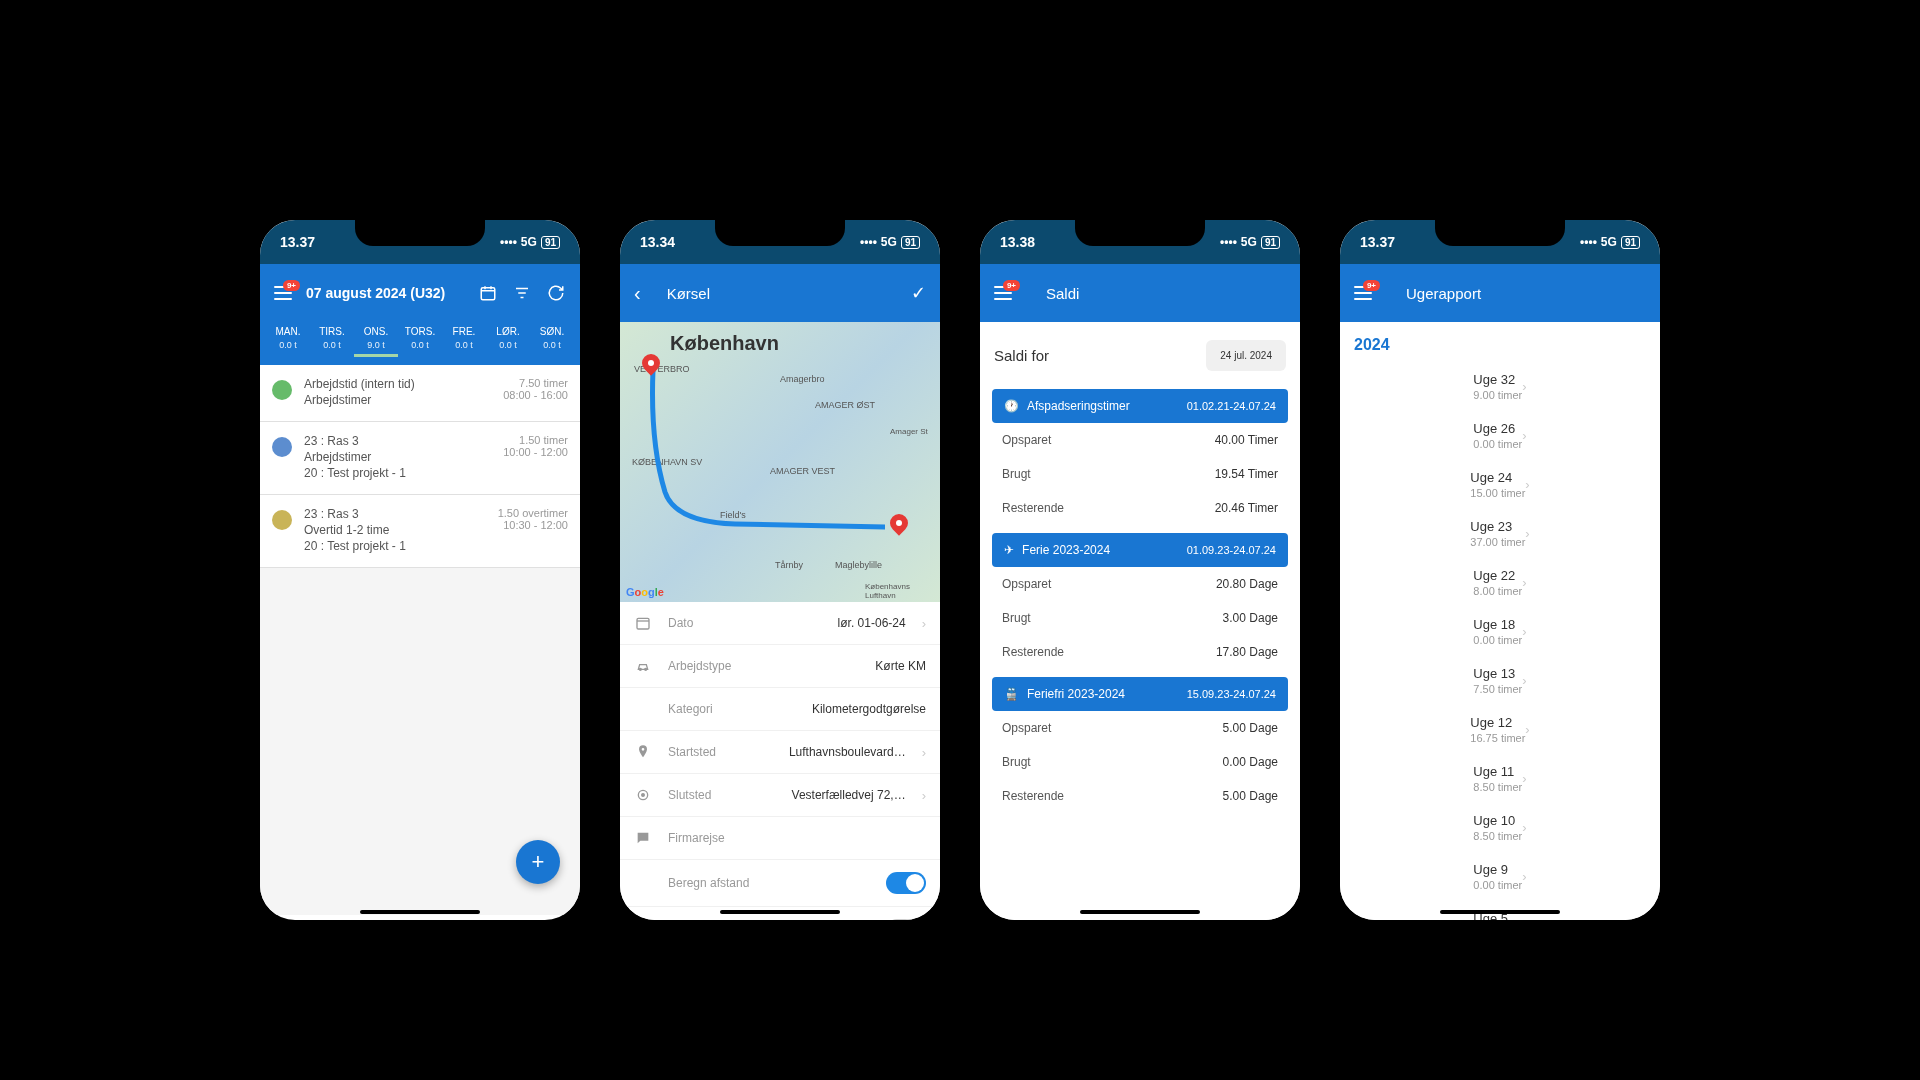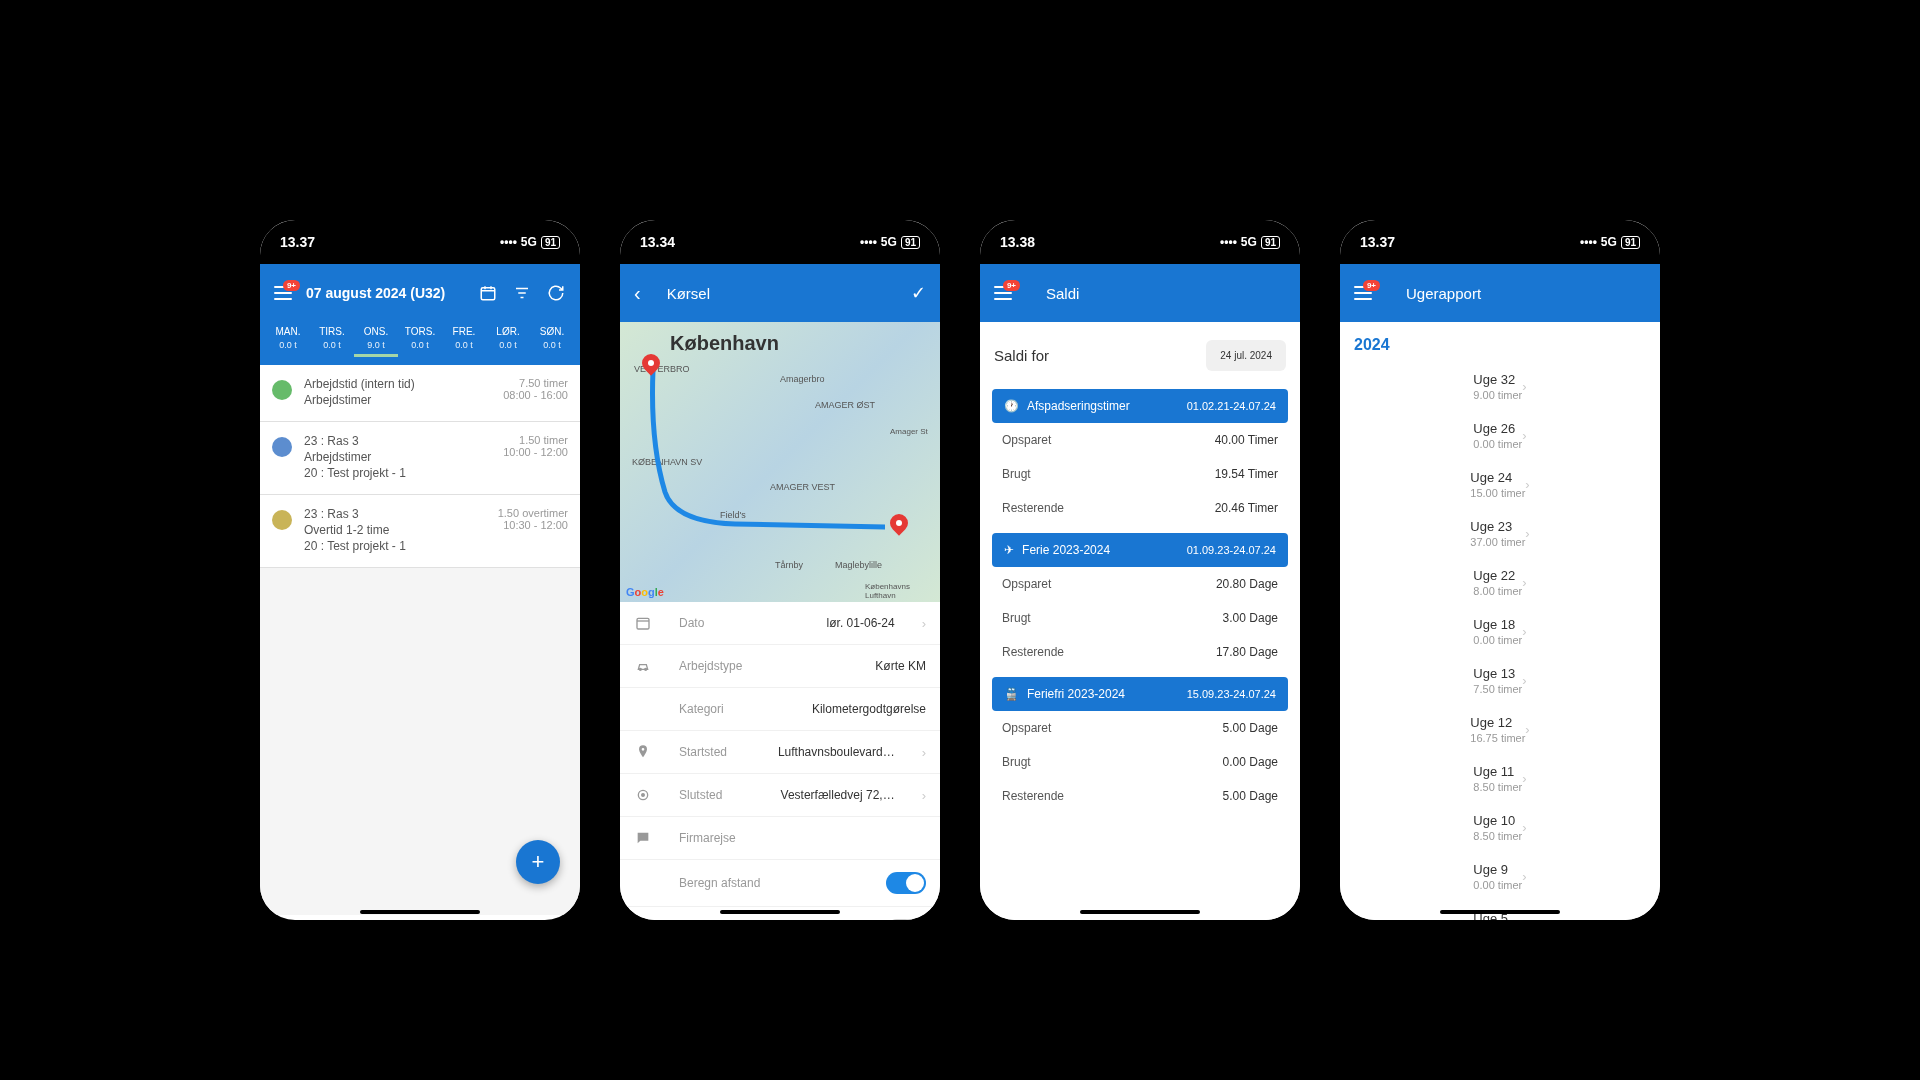--- a/index.html
+++ b/index.html
@@ -1,18 +1,18 @@
 <!DOCTYPE html>
 <html><head>
 <meta charset="utf-8">
 <style>
 body{margin:0;background:#000;font-family:-apple-system,BlinkMacSystemFont,sans-serif;display:flex;justify-content:center;align-items:center;min-height:100vh;gap:20px;padding:30px 0}
 .phone{width:320px;height:700px;background:#fff;border-radius:45px;border:10px solid #000;position:relative;overflow:hidden}
 .notch{position:absolute;top:0;left:50%;transform:translateX(-50%);width:130px;height:26px;background:#000;border-radius:0 0 18px 18px;z-index:100}
-.status-bar{height:44px;background:#000000;display:flex;justify-content:space-between;align-items:center;padding:0 20px;color:#fff;font-size:14px;font-weight:600}
+.status-bar{height:44px;background:#0c4a6e;display:flex;justify-content:space-between;align-items:center;padding:0 20px;color:#fff;font-size:14px;font-weight:600}
 .status-r{display:flex;align-items:center;gap:4px;font-size:12px}
 .status-r .battery{border:1.5px solid #fff;border-radius:3px;padding:0 3px;font-size:10px}
 .header{background:#1976d2;color:#fff;padding:10px 14px;display:flex;align-items:center;gap:14px;min-height:38px}
 .hamburger{position:relative;cursor:pointer}
 .hamburger-lines{width:18px;height:14px;display:flex;flex-direction:column;justify-content:space-between}
 .hamburger-lines span{height:2px;background:#fff;border-radius:1px}
 .badge{position:absolute;top:-6px;right:-8px;background:#f44336;color:#fff;font-size:8px;padding:1px 4px;border-radius:8px;font-weight:bold}
 .header-title{font-size:15px;font-weight:500;flex:1}
 .header-date{font-size:14px;font-weight:600}
 .header-icon{width:20px;height:20px;display:flex;align-items:center;justify-content:center}
@@ -36,21 +36,21 @@
 .map{height:280px;background:linear-gradient(135deg,#d4e8d4 0%,#b8d4e3 50%,#d4e8d4 100%);position:relative;font-size:10px;color:#555}
 .map-city{position:absolute;top:10px;left:50px;font-size:20px;font-weight:bold;color:#333}
 .map-label{position:absolute;font-size:9px;color:#555}
 .pin{position:absolute;width:20px;height:28px}
 .pin::before{content:'';position:absolute;width:18px;height:18px;background:#e53935;border-radius:50% 50% 50% 0;transform:rotate(-45deg);top:0;left:0}
 .pin::after{content:'';position:absolute;width:6px;height:6px;background:#fff;border-radius:50%;top:6px;left:6px}
 .route{position:absolute;top:40px;left:25px;width:240px;height:170px}
 .route svg{width:100%;height:100%}
 .google-logo{position:absolute;bottom:4px;left:6px;font-size:11px;font-weight:bold}
 .google-logo span:nth-child(1){color:#4285f4}.google-logo span:nth-child(2){color:#ea4335}.google-logo span:nth-child(3){color:#fbbc05}.google-logo span:nth-child(4){color:#4285f4}.google-logo span:nth-child(5){color:#34a853}.google-logo span:nth-child(6){color:#ea4335}
-.form-row{display:flex;align-items:center;padding:12px 14px;border-bottom:1px solid #f0f0f0;gap:27px}
+.form-row{display:flex;align-items:center;padding:12px 14px;border-bottom:1px solid #f0f0f0;gap:16px}
 .form-icon{width:18px;height:18px;color:#999;display:flex;align-items:center;justify-content:center}
 .form-label{font-size:12px;color:#999;flex:1}
 .form-value{font-size:12px;color:#333}
 .chev{color:#ccc;font-size:13px}
 .toggle{width:40px;height:22px;background:#ccc;border-radius:11px;position:relative;cursor:pointer}
 .toggle.on{background:#1e88e5}
 .toggle::after{content:'';position:absolute;width:18px;height:18px;background:#fff;border-radius:50%;top:2px;left:2px;transition:.2s}
 .toggle.on::after{left:20px}
 
 .saldi-top{padding:18px 14px;display:flex;justify-content:space-between;align-items:center}
@@ -201,21 +201,21 @@
     <span class="back-arrow">‹</span>
     <span class="header-title" style="margin-left:12px">Kørsel</span>
     <span class="check">✓</span>
   </div>
   <div class="map">
     <div class="map-city">København</div>
     <div class="map-label" style="top:42px;left:14px">VESTERBRO</div>
     <div class="map-label" style="top:52px;left:160px">Amagerbro</div>
     <div class="map-label" style="top:78px;left:195px">AMAGER ØST</div>
     <div class="map-label" style="top:135px;left:12px">KØBENHAVN SV</div>
-    <div class="map-label" style="top:160px;left:150px">AMAGER VEST</div>
+    <div class="map-label" style="top:144px;left:150px">AMAGER VEST</div>
     <div class="map-label" style="top:238px;left:155px">Tårnby</div>
     <div class="map-label" style="top:238px;left:215px">Maglebylille</div>
     <div class="map-label" style="top:260px;left:245px;font-size:8px">Københavns Lufthavn</div>
     <div class="map-label" style="top:188px;left:100px">Field's</div>
     <div class="map-label" style="top:105px;left:270px;font-size:8px">Amager St</div>
     <div class="route"><svg viewBox="0 0 240 170">
           <path d="M8 8 Q5 80 20 130 Q30 160 90 162 L240 165" stroke="#1e88e5" stroke-width="5" fill="none" stroke-linecap="round"></path>
         </svg></div>
     <div class="pin" style="top:32px;left:22px"></div>
     <div class="pin" style="top:192px;left:270px"></div>

